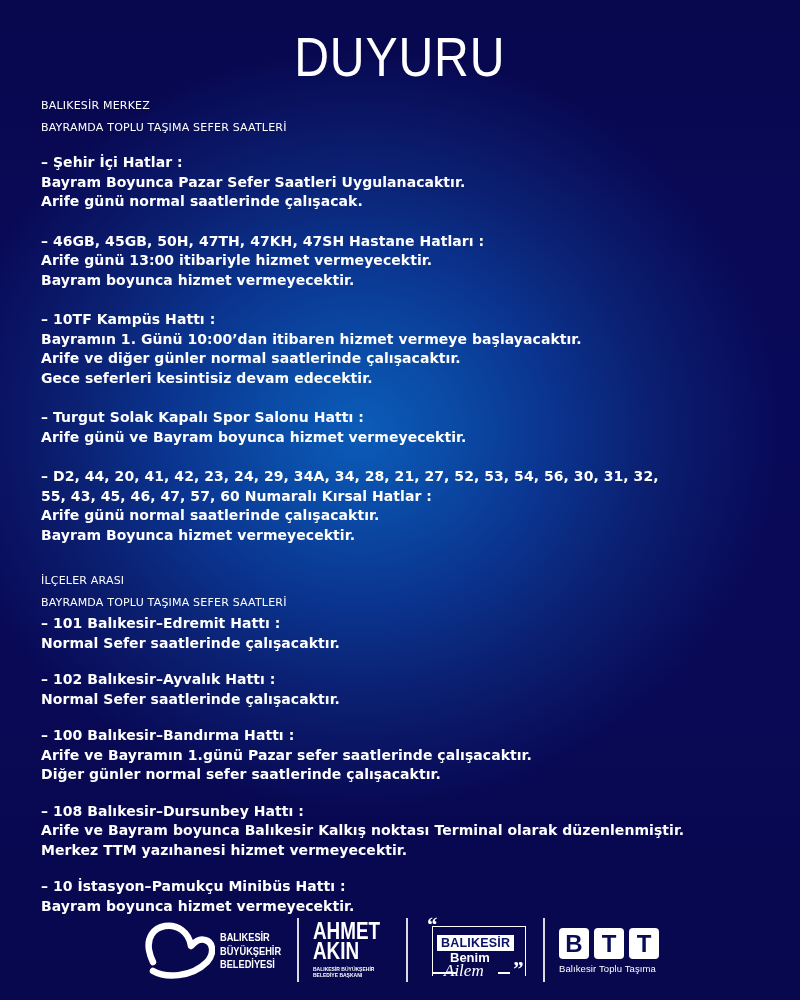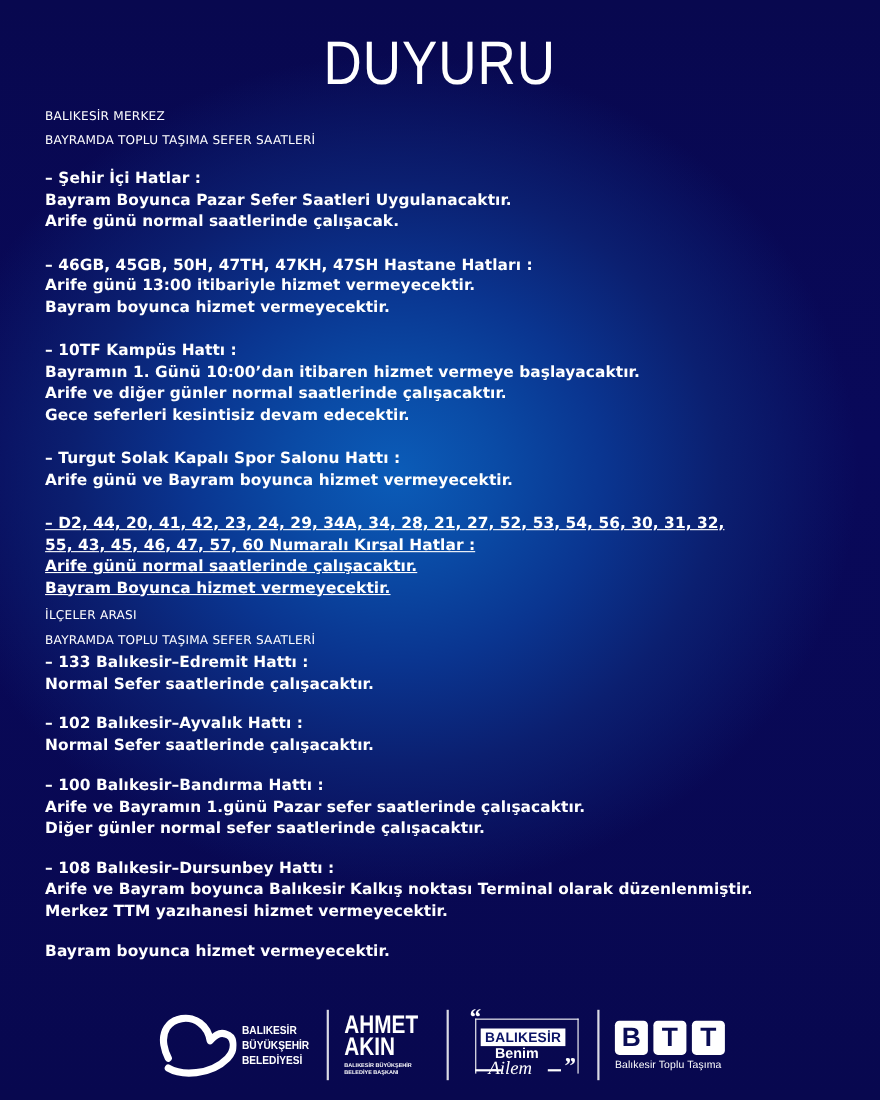--- a/index.html
+++ b/index.html
@@ -36,21 +36,21 @@
   }
   .heading {
     font-weight: 400;
     font-size: 11px;
     line-height: 22px;
     letter-spacing: 0.2px;
   }
   .heading-block { margin-bottom: 14px; }
   .heading-block.tight { margin-bottom: 0; }
   .item { margin-bottom: 20px; }
-  .item.last { margin-bottom: 4px; text-decoration: underline; }
+  .item.last { margin-bottom: 25px; }
   .line {
     font-weight: 700;
     font-size: 14px;
     line-height: 19.5px;
     white-space: nowrap;
     letter-spacing: 0.05px;
   }
   .line.lbl { }
   .section2 .item { margin-bottom: 17px; }
 
@@ -169,21 +169,21 @@
     </div>
   </div>
 
   <div class="section2">
     <div class="heading-block tight">
       <div class="heading">İLÇELER ARASI</div>
       <div class="heading">BAYRAMDA TOPLU TAŞIMA SEFER SAATLERİ</div>
     </div>
 
     <div class="item">
-      <div class="line lbl">– 133 Balıkesir–Edremit Hattı :</div>
+      <div class="line lbl">– 101 Balıkesir–Edremit Hattı :</div>
       <div class="line">Normal Sefer saatlerinde çalışacaktır.</div>
     </div>
 
     <div class="item">
       <div class="line lbl">– 102 Balıkesir–Ayvalık Hattı :</div>
       <div class="line">Normal Sefer saatlerinde çalışacaktır.</div>
     </div>
 
     <div class="item">
       <div class="line lbl">– 100 Balıkesir–Bandırma Hattı :</div>
@@ -191,20 +191,21 @@
       <div class="line">Diğer günler normal sefer saatlerinde çalışacaktır.</div>
     </div>
 
     <div class="item">
       <div class="line lbl">– 108 Balıkesir–Dursunbey Hattı :</div>
       <div class="line">Arife ve Bayram boyunca Balıkesir Kalkış noktası Terminal olarak düzenlenmiştir.</div>
       <div class="line">Merkez TTM yazıhanesi hizmet vermeyecektir.</div>
     </div>
 
     <div class="item">
+      <div class="line lbl">– 10 İstasyon–Pamukçu Minibüs Hattı :</div>
       <div class="line">Bayram boyunca hizmet vermeyecektir.</div>
     </div>
   </div>
 </div>
 
 <div class="footer">
 
   <svg class="bb-logo" viewBox="0 0 72 60">
     <path d="M10 51 C 22 58, 48 58, 64 42 C 72 33, 70 22, 62 20 C 56 18, 52 22, 48 26 C 46 12, 34 4, 22 6 C 10 8, 4 18, 6 30 C 7 36, 9 40, 10 42" fill="none" stroke="#ffffff" stroke-width="6.5" stroke-linecap="round" stroke-linejoin="round"></path>
   </svg>

